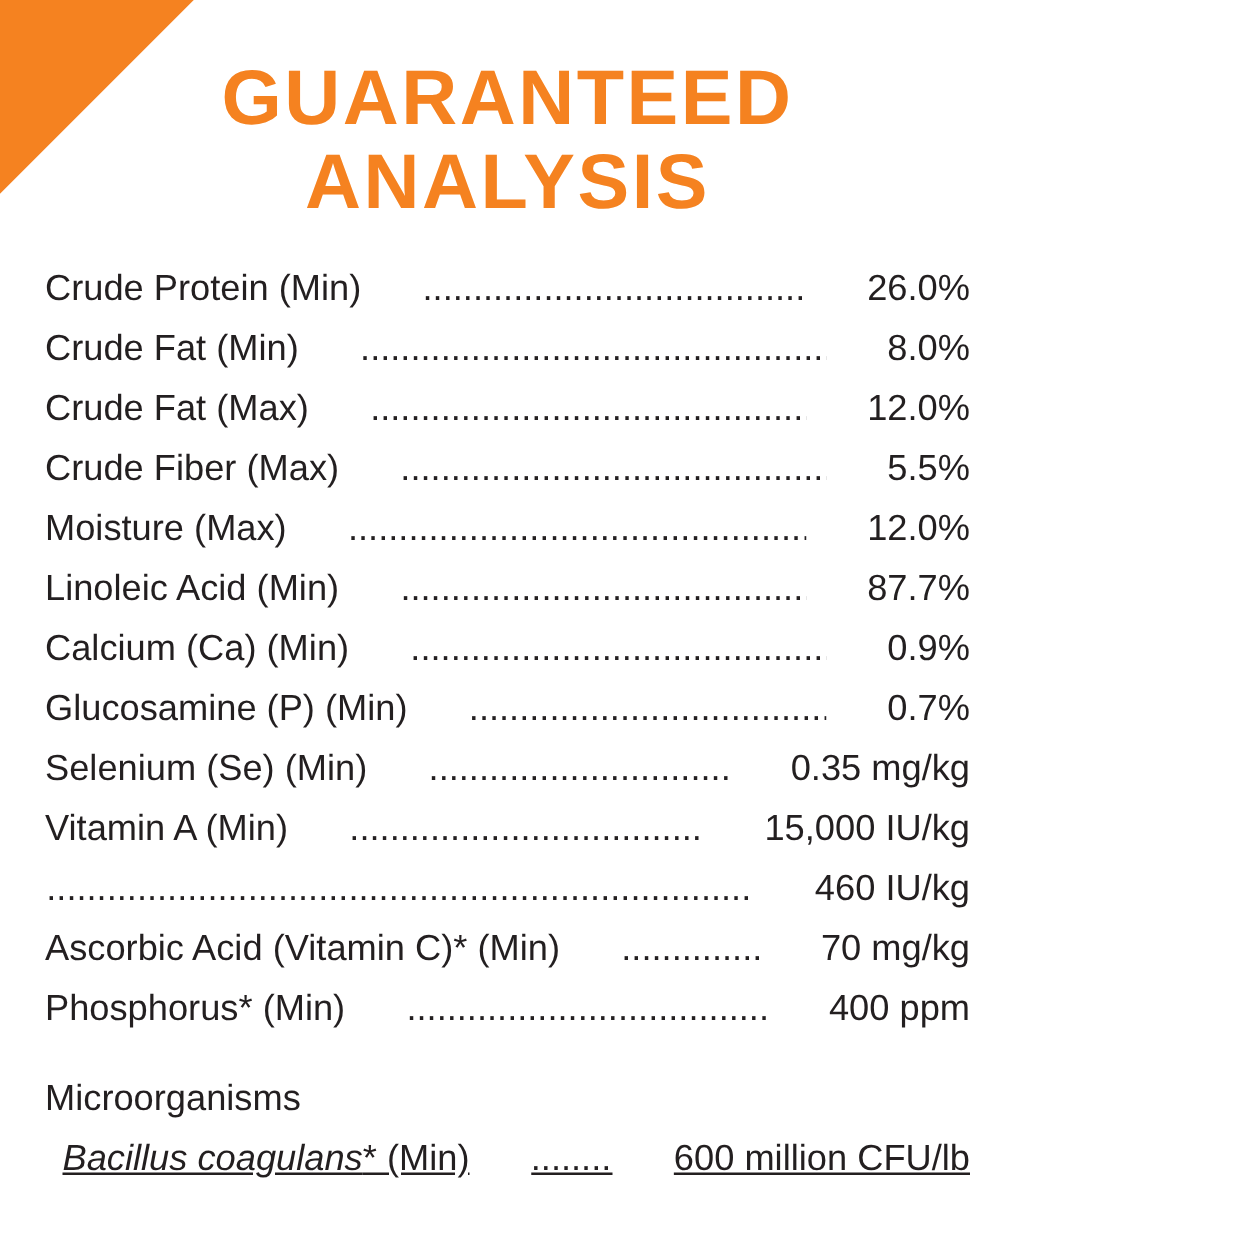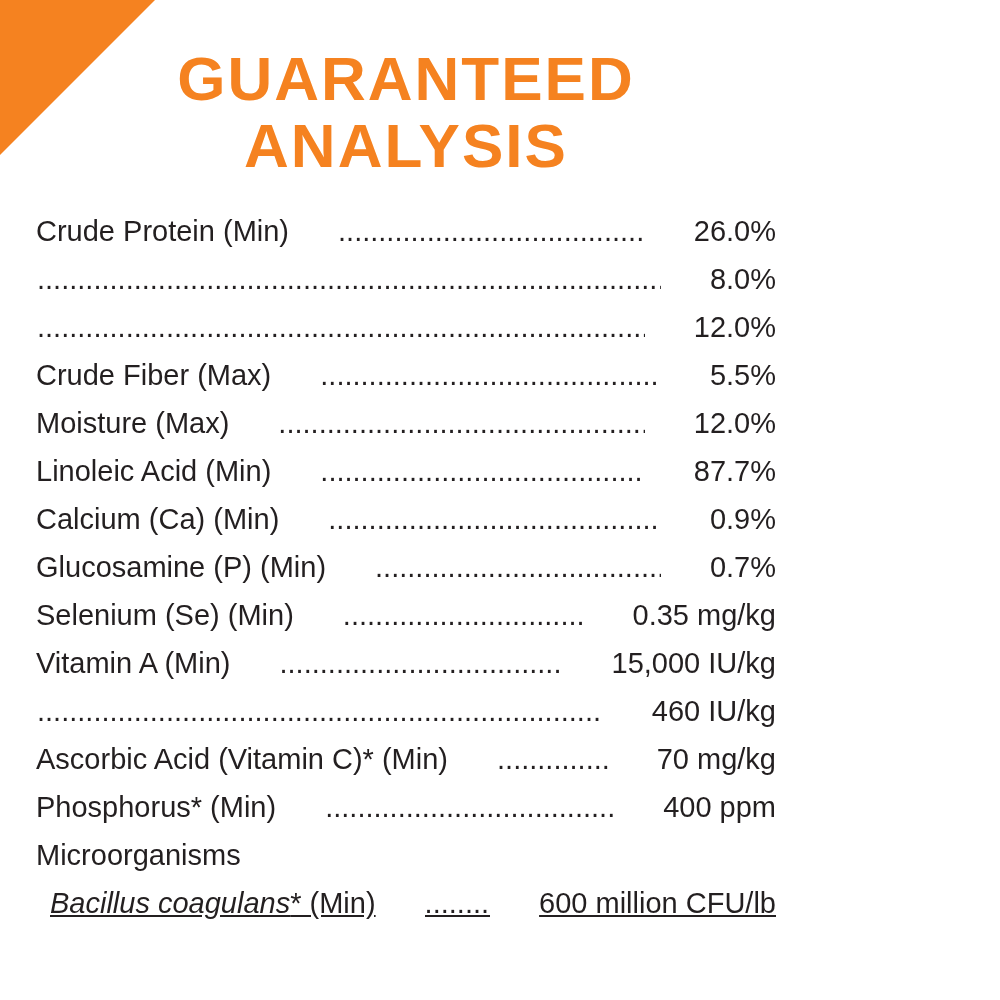--- a/index.html
+++ b/index.html
@@ -67,20 +67,21 @@
     margin: 0 1px;
     color: #231f20;
     font-size: 29px;
     letter-spacing: 0px;
   }
   .row .value {
     flex: 0 0 auto;
   }
   .row.no-dots .label {
     flex: 0 0 auto;
+    margin-top: 24px;
   }
   .row.indent {
     padding-left: 14px;
     text-decoration: underline;
   }
   .italic {
     font-style: italic;
   }
 </style>
 </head>
@@ -95,24 +96,26 @@
     <div class="title-line">ANALYSIS</div>
   </div>
 
   <ul class="analysis-list">
       <li class="row">
         <span class="label">Crude Protein (Min)</span>
         <span class="dots">........................................................................................................................................................................................................</span>
         <span class="value">26.0%</span>
       </li>
       <li class="row">
+        <span class="label">Crude Fat (Min) </span>
         <span class="dots">........................................................................................................................................................................................................</span>
         <span class="value">8.0%</span>
       </li>
       <li class="row">
+        <span class="label">Crude Fat (Max)</span>
         <span class="dots">........................................................................................................................................................................................................</span>
         <span class="value">12.0%</span>
       </li>
       <li class="row">
         <span class="label">Crude Fiber (Max) </span>
         <span class="dots">........................................................................................................................................................................................................</span>
         <span class="value">5.5%</span>
       </li>
       <li class="row">
         <span class="label">Moisture (Max)</span>

